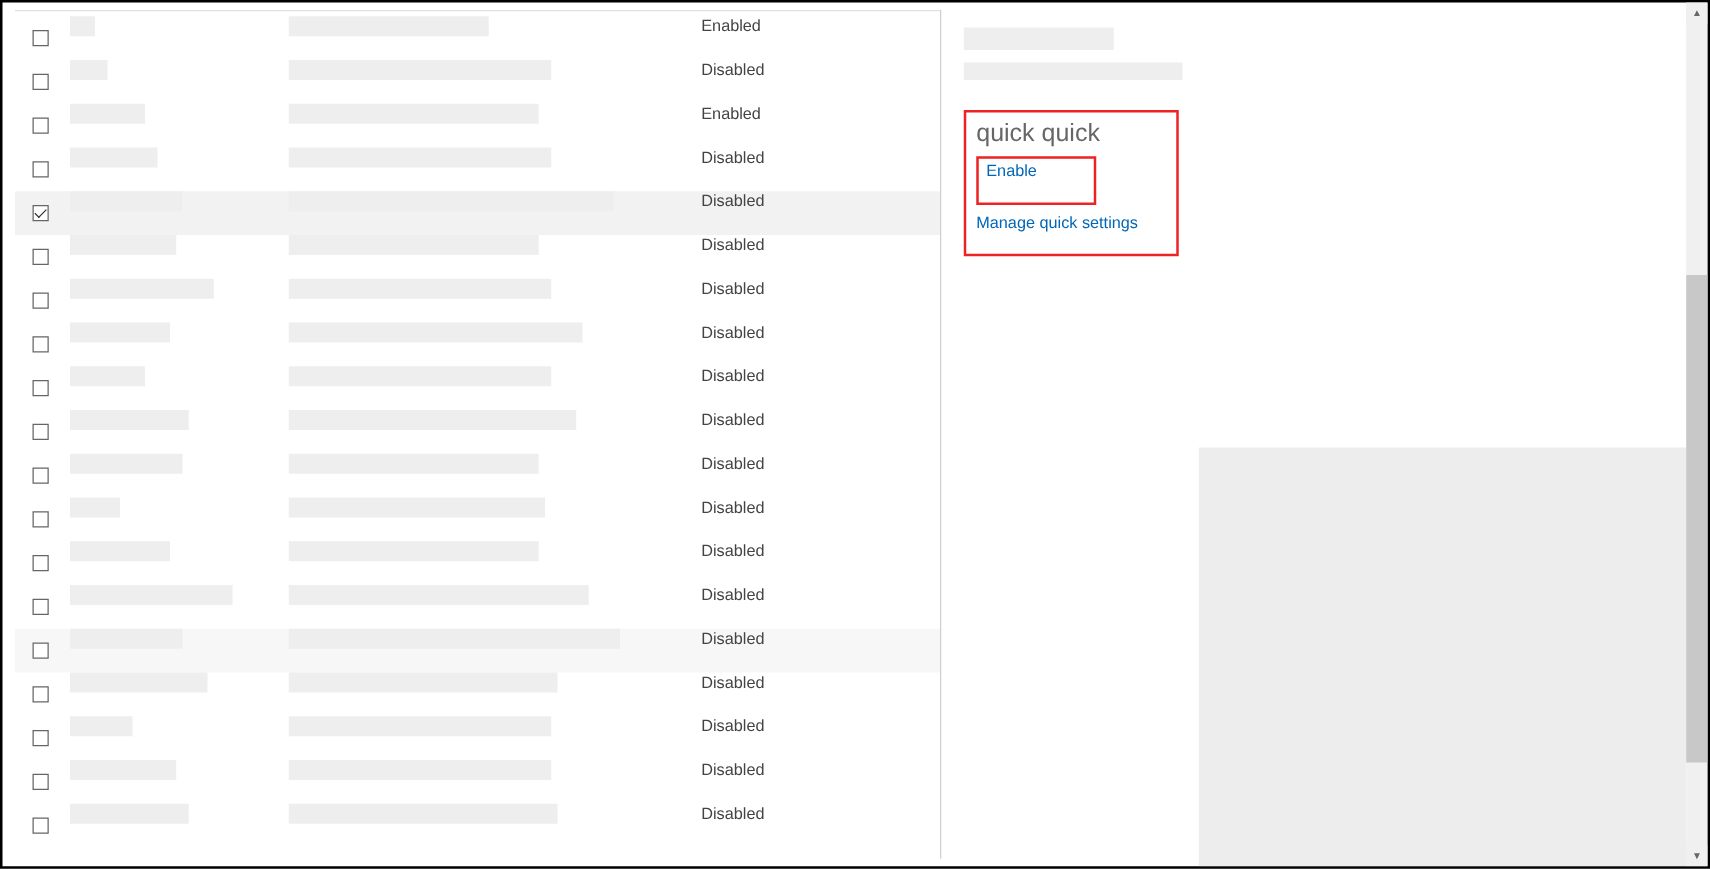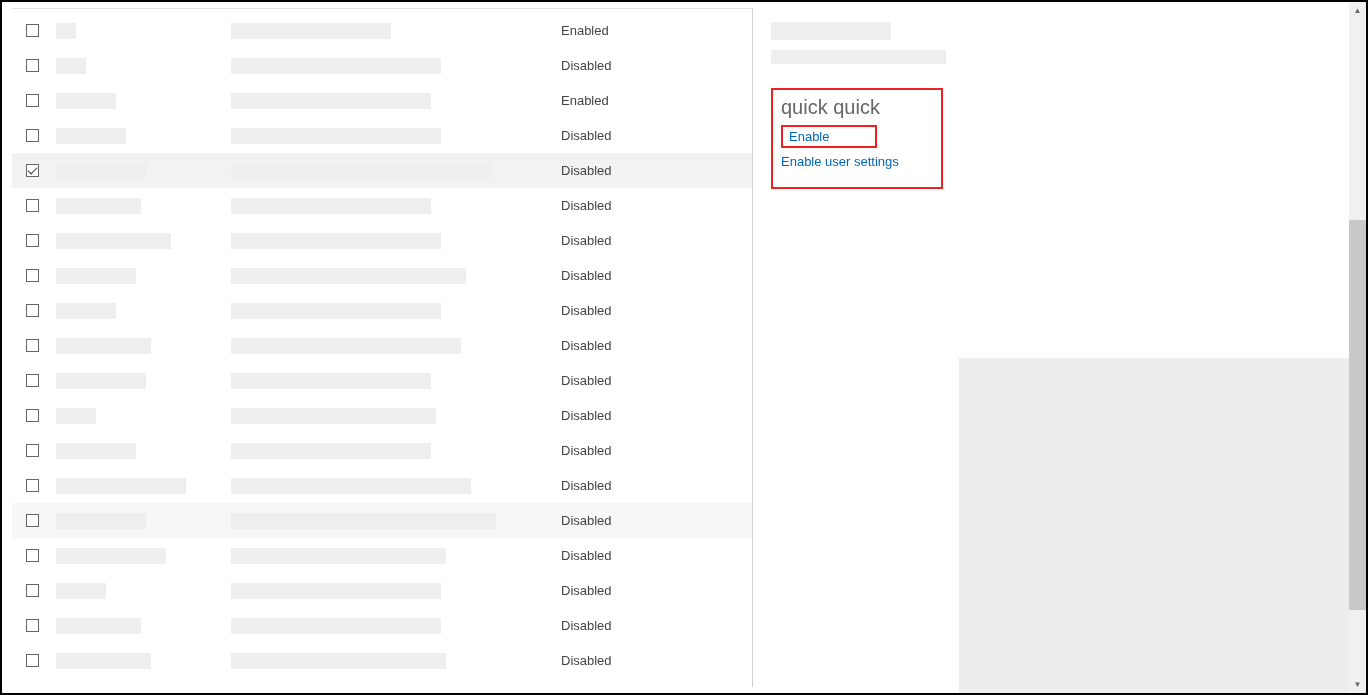--- a/index.html
+++ b/index.html
@@ -21,21 +21,20 @@
     .user-list {
       flex: 0 0 740px;
       overflow-y: auto;
       padding-top: 4px;
       border-top: 1px solid #e0e0e0;
       margin-top: 6px;
       margin-left: 10px;
     }
     .user-row {
       display: flex;
-      align-items: center;
       height: 35px;
       padding: 0 4px;
     }
     .user-row.selected {
       background: #f2f2f2;
     }
     .user-row.hover {
       background: #f7f7f7;
     }
     .checkbox-cell {
@@ -394,23 +393,23 @@
         <div class="col-status">Disabled</div>
       </div>
     </div>
   <div class="divider"></div>
   <div class="side-panel">
     <div class="side-redacted" style="width:120px;"></div>
     <div class="side-redacted" style="width:175px; height:14px;"></div>
     <div class="quick-steps-box">
       <div class="quick-steps-title">quick quick</div>
       <div class="enable-link-box">
-        <span class="quick-link" style="margin-bottom:0;">Enable</span>
-      </div>
-      <span class="quick-link">Enable user settings</span>
+        <span class="quick-link" style="margin-bottom:16px;">Enable</span>
+      </div>
+      <span class="quick-link">Manage quick settings</span>
     </div>
   </div>
 </div>
 
 <div class="bottom-ad"></div>
 
 <div class="scrollbar-track">
   <div class="scrollbar-arrow up">▲</div>
   <div class="scrollbar-thumb" style="top:218px; height:390px;"></div>
   <div class="scrollbar-arrow down">▼</div>

